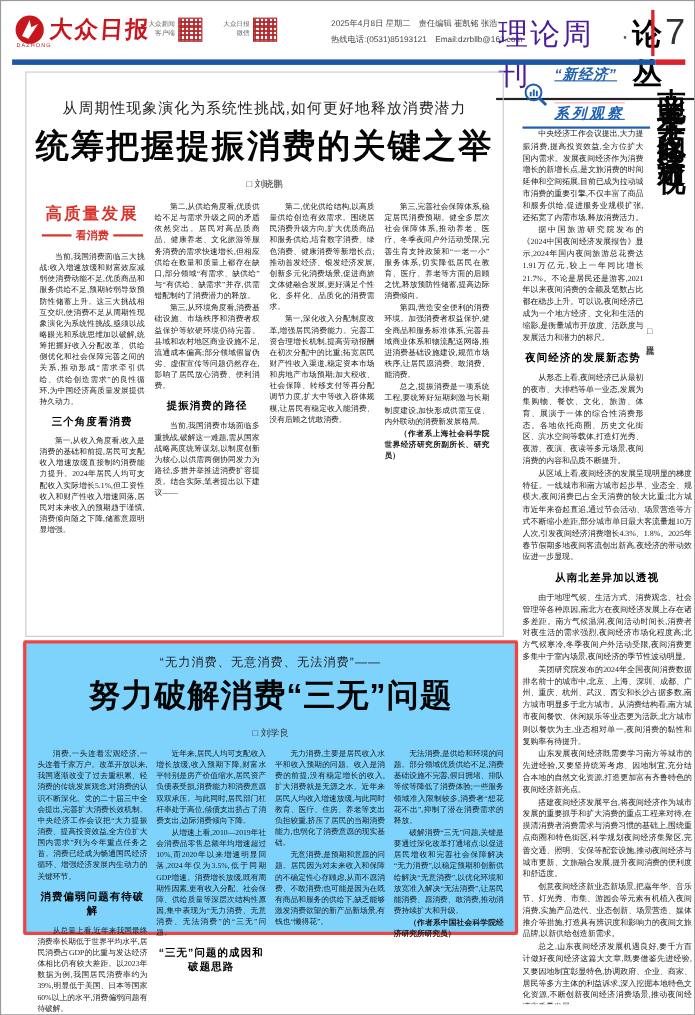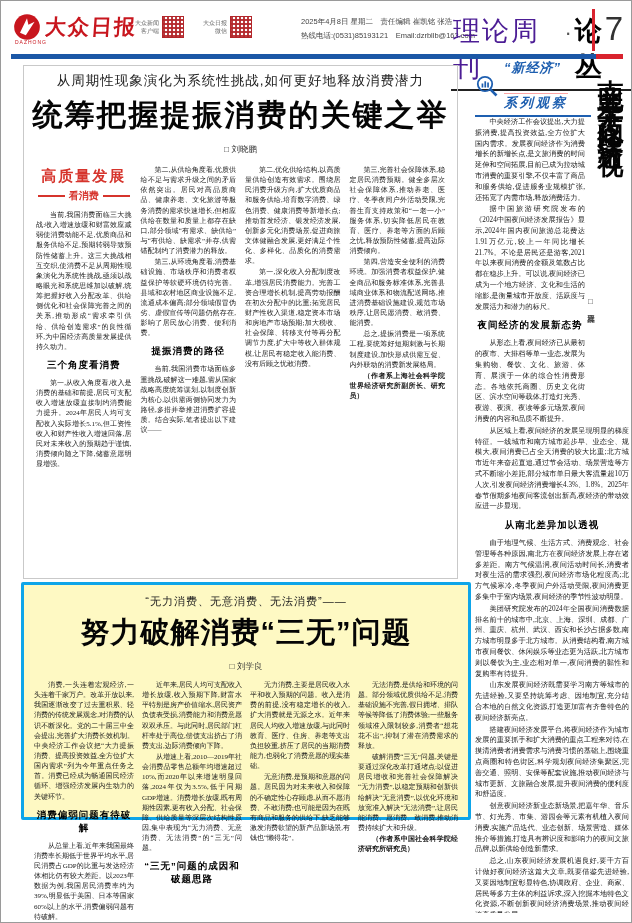--- a/index.html
+++ b/index.html
@@ -41,53 +41,53 @@
   .cols { display:flex; gap:9px; overflow:hidden; }
   .col { flex:1; min-width:0; }
   .col p, .ncol p { font-size:7px; line-height:1.45; text-align:justify; text-indent:2em;
            color:#191919; margin-bottom:1px; }
   .col h4, .ncol h4 { font:700 9.5px "Liberation Sans",sans-serif; text-align:center;
            margin:7px 0 6px; color:#000; letter-spacing:1px; }
   p.note { font-weight:700; }
 
   
   .main-box { position:absolute; left:22px; top:64px; width:435px; height:514px;
-              border:1px solid #c9c9c9; padding:6px 0 0; }
+              border:1px solid #c9c9c9; padding:24px 0 0; }
   .kicker { text-align:center; font-size:13.5px; color:#222; letter-spacing:1px;
             font-family:"Liberation Sans",sans-serif; }
   .main-title { text-align:center; font:900 30px "Liberation Sans",sans-serif; color:#050505;
                 letter-spacing:2px; margin-top:5px; }
   .byline { text-align:center; font-size:8.5px; color:#333; margin-top:8px;
             font-family:"Liberation Sans",sans-serif; }
   .main-cols { padding:9px 12px 0; height:436px; }
   .hq-badge { text-align:center; color:#d6342c; margin:2px 2px 7px; }
   .hq-badge .t1 { font:900 15px "Liberation Sans",sans-serif; letter-spacing:2px; }
   .hq-badge .t2 { display:flex; align-items:center; gap:4px; margin-top:3px; }
   .hq-badge .t2 .bar { flex:1; height:2px; background:#d6342c; }
   .hq-badge .t2 span { font:700 10px "Liberation Sans",sans-serif; white-space:nowrap; }
 
   
   .night { position:absolute; left:474px; top:58px; width:154px; height:854px; }
   .n-badge { position:absolute; left:0; top:0; width:116px; border-bottom:2px solid #1e5fb0;
              padding-bottom:3px; display:flex; align-items:center; gap:5px; }
   .n-badge svg { width:24px; height:24px; flex:0 0 auto; }
-  .n-badge-txt { color:#1e5fb0; font-family:"Liberation Sans",sans-serif; font-style:italic; }
+  .n-badge-txt { color:#1e5fb0; font-family:"Liberation Sans",sans-serif; font-style:italic;text-decoration:underline; }
   .n-badge-txt .b1 { font-size:13px; font-weight:900; letter-spacing:1px; }
   .n-badge-txt .b2 { font-size:13px; font-weight:700; letter-spacing:3px; border-top:1px solid #fca5a5; margin-top:16px; }
   .n-title { position:absolute; right:0; top:0; height:352px; writing-mode:vertical-rl;
              font:900 26px "Liberation Sans",sans-serif; color:#050505; letter-spacing:7px; }
   .n-byline { position:absolute; right:34px; top:238px; writing-mode:vertical-rl;
               font-size:8px; color:#333; font-family:"Liberation Sans",sans-serif; }
   .ncol { position:absolute; left:0; top:58px; width:154px; height:796px; overflow:hidden; }
   .ncol p { font-size:7.2px; line-height:1.5; }
   .n-spacer { float:right; width:44px; height:292px; }
 
   
-  .sanwu-box { position:absolute; left:20px; top:581px; width:450px; height:238px;
-               border:3px solid #0ea5e9; border-radius:2px; padding-top:9px; background:#fef9c3; }
+  .sanwu-box { position:absolute; left:20px; top:581px; width:450px; height:268px;
+               border:3px solid #ef4444; border-radius:2px; padding-top:9px; background:#7dd3fc; }
   .s-kicker { text-align:center; font-size:11px; color:#222; letter-spacing:1px;
               font-family:"Liberation Sans",sans-serif; }
   .s-title { text-align:center; font:900 29px "Liberation Sans",sans-serif; color:#050505;
              letter-spacing:1px; margin-top:4px; }
   .s-cols { padding:7px 10px 0; height:248px; gap:8px; }
 </style>
 </head>
 <body>
 
 <div class="page">

